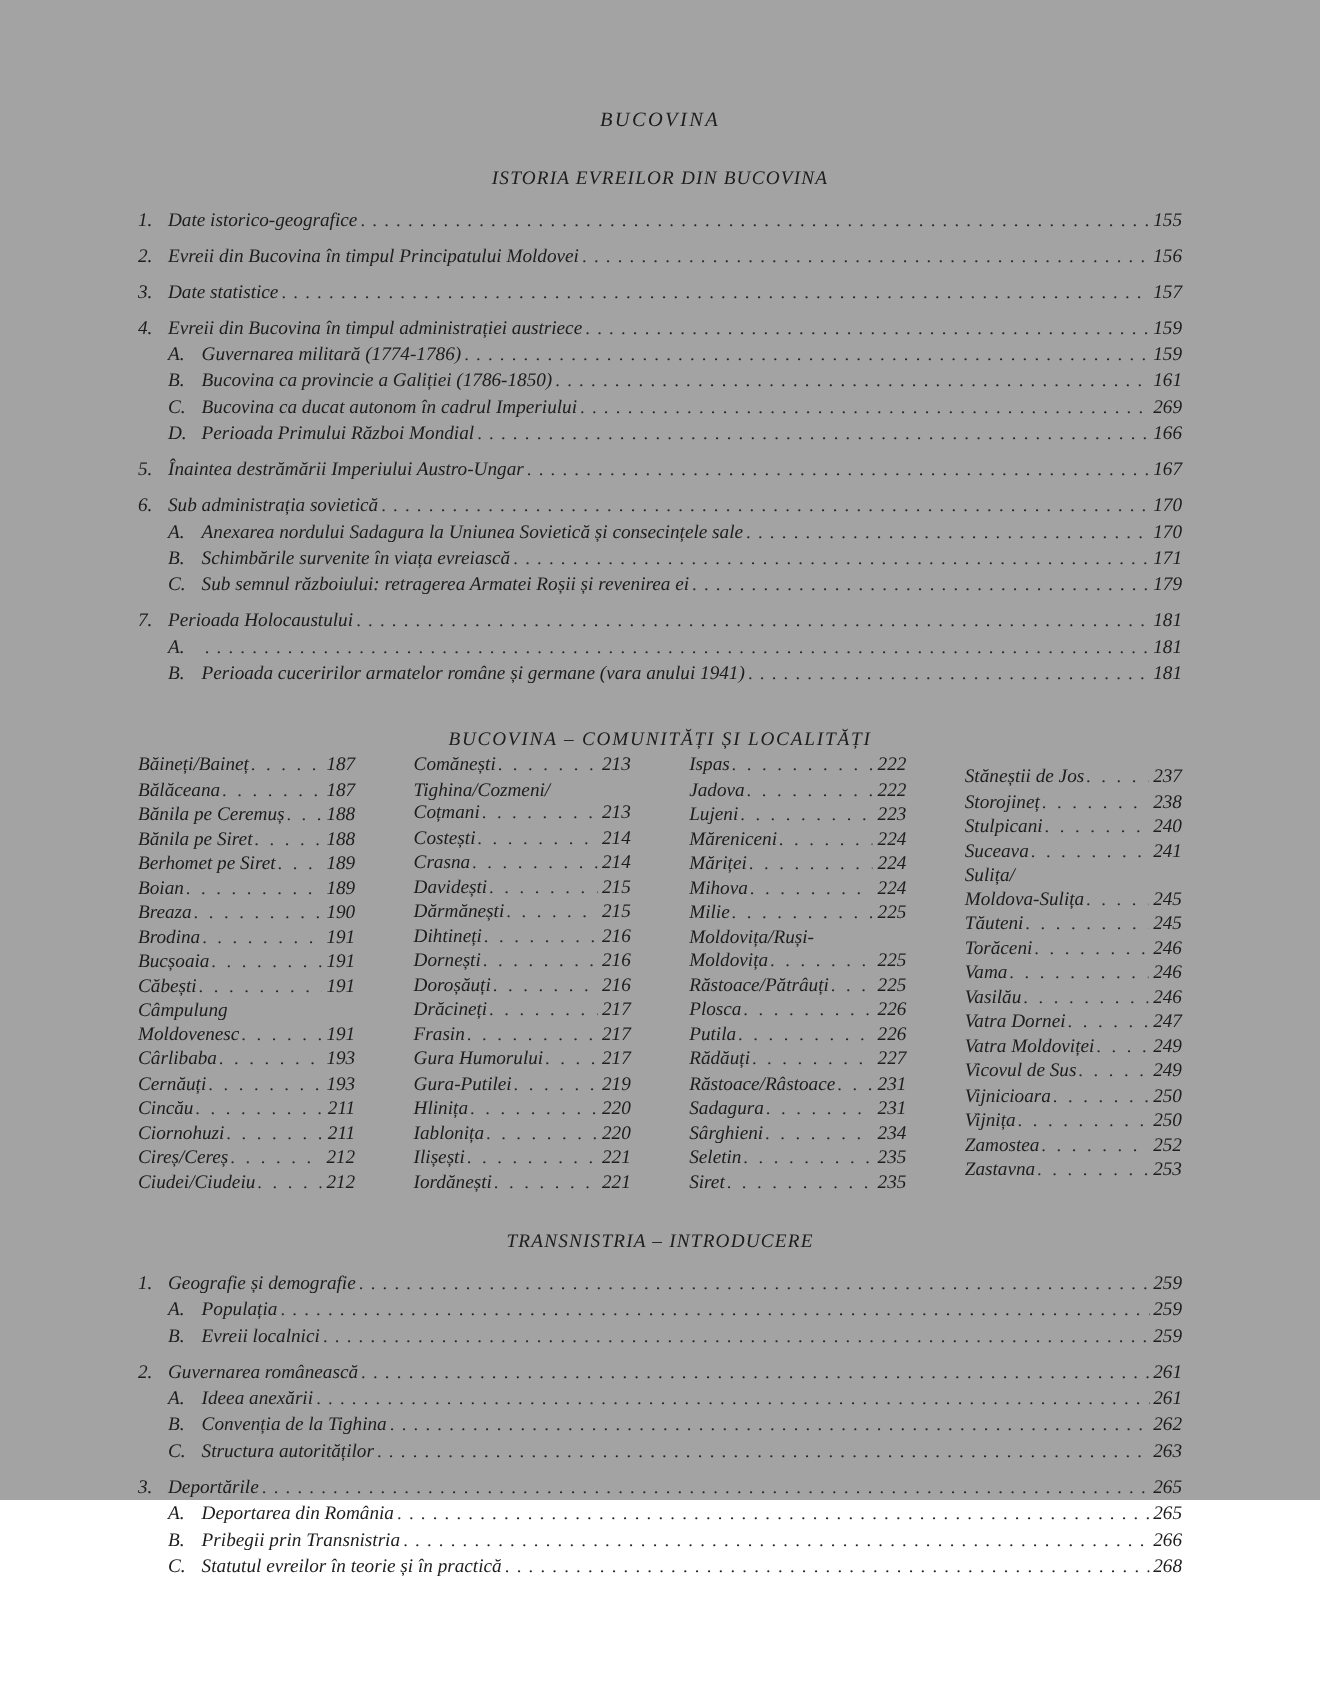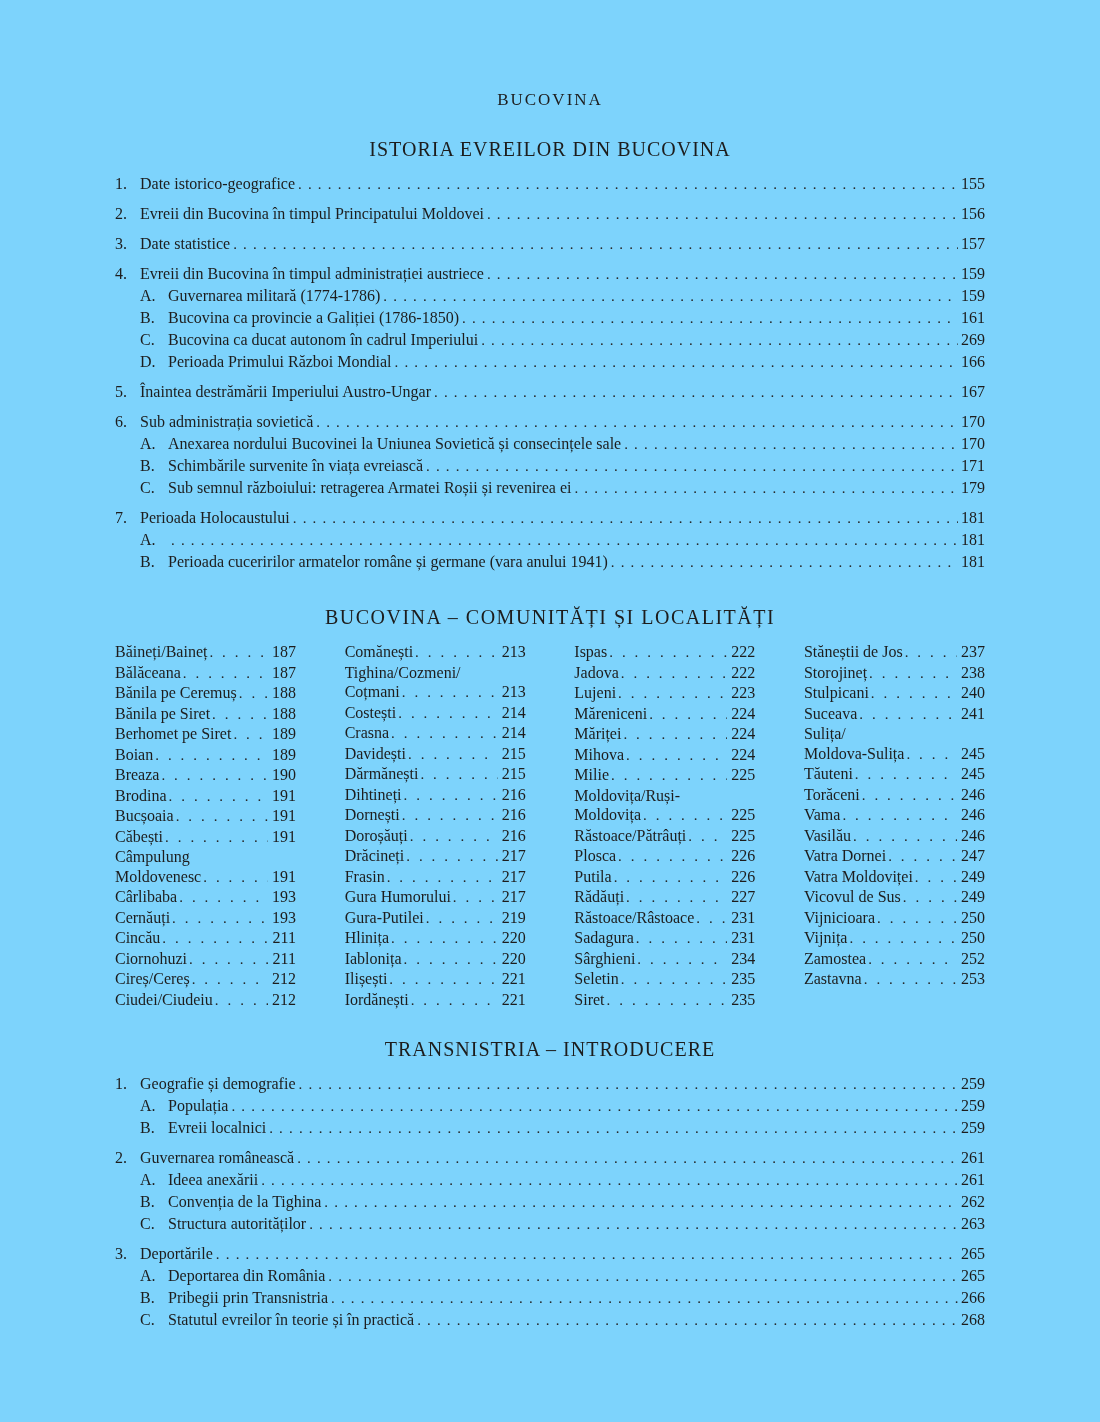--- a/index.html
+++ b/index.html
@@ -3,32 +3,32 @@
 <meta charset="utf-8">
 <style>
   * { margin: 0; padding: 0; box-sizing: border-box; }
   html, body { background: #ffffff; }
   body {
     width: 1100px; height: 1422px;
     font-family: "Liberation Serif", serif;
     color: #1d1d1d;
     overflow: hidden;
   }
-  .page { width: 1100px; height: 1422px; padding: 90px 115px 0 115px; background: #7dd3fc; }
+  .page { width: 1100px; height: 1250px; padding: 90px 115px 0 115px; background: #a3a3a3; font-style: italic; }
 
   .h-title {
     font-size: 17px; font-weight: normal; text-align: center;
     letter-spacing: 2px; line-height: 20px;
   }
   .h-sub {
-    font-size: 20px; font-weight: normal; text-align: center;
+    font-size: 16px; font-weight: normal; text-align: center;
     letter-spacing: 1px; line-height: 20px; margin-top: 29px;
   }
   .h-local {
-    font-size: 20px; font-weight: normal; text-align: center;
+    font-size: 16px; font-weight: normal; text-align: center;
     letter-spacing: 1.5px; line-height: 22px; margin-top: 33px;
   }
   .h-trans {
     font-size: 19px; font-weight: normal; text-align: center;
     letter-spacing: 0.5px; line-height: 23px; margin-top: 32px;
   }
 
   .toc { margin-top: 14px; }
   .toc-row {
     display: flex; align-items: baseline;
@@ -40,21 +40,21 @@
   .toc-row.sub { padding-left: 25px; }
   .toc-row.sub .num { width: 28px; }
   .lbl { flex: none; white-space: nowrap; }
   .leader { flex: 1 1 auto; overflow: hidden; white-space: nowrap; min-width: 8px; }
   .leader::before {
     content: ". . . . . . . . . . . . . . . . . . . . . . . . . . . . . . . . . . . . . . . . . . . . . . . . . . . . . . . . . . . . . . . . . . . . . . . . . . . . . . . . . . . . . . . . . . . . . . . . . . . . . . . . . . . . . . . . . . . . . . . . . . . . . . . .";
     font-size: 15px; letter-spacing: 1.2px; padding-left: 3px; color: #262626;
   }
   .pg { flex: none; padding-left: 3px; text-align: right; }
 
-  .columns { display: flex; justify-content: space-between; margin-top: 14px; }
+  .columns { display: flex; justify-content: space-between; margin-top: 0; align-items: center; }
   .col { width: 181px; }
   .loc-row {
     display: flex; align-items: baseline;
     font-size: 16px; line-height: 19.5px; white-space: nowrap;
   }
   .loc-row .leader::before { letter-spacing: 2.6px; padding-left: 2px; }
   .loc-row .pg { min-width: 28px; }
 </style>
 </head>
 <body>
@@ -121,21 +121,21 @@
         <span class="pg">167</span>
       </div>
       <div class="toc-row main">
         <span class="num">6.</span>
         <span class="lbl">Sub administrația sovietică</span>
         <span class="leader"></span>
         <span class="pg">170</span>
       </div>
       <div class="toc-row sub">
         <span class="num">A.</span>
-        <span class="lbl">Anexarea nordului Bucovinei la Uniunea Sovietică și consecințele sale</span>
+        <span class="lbl">Anexarea nordului Sadagura la Uniunea Sovietică și consecințele sale</span>
         <span class="leader"></span>
         <span class="pg">170</span>
       </div>
       <div class="toc-row sub">
         <span class="num">B.</span>
         <span class="lbl">Schimbările survenite în viața evreiască</span>
         <span class="leader"></span>
         <span class="pg">171</span>
       </div>
       <div class="toc-row sub">

